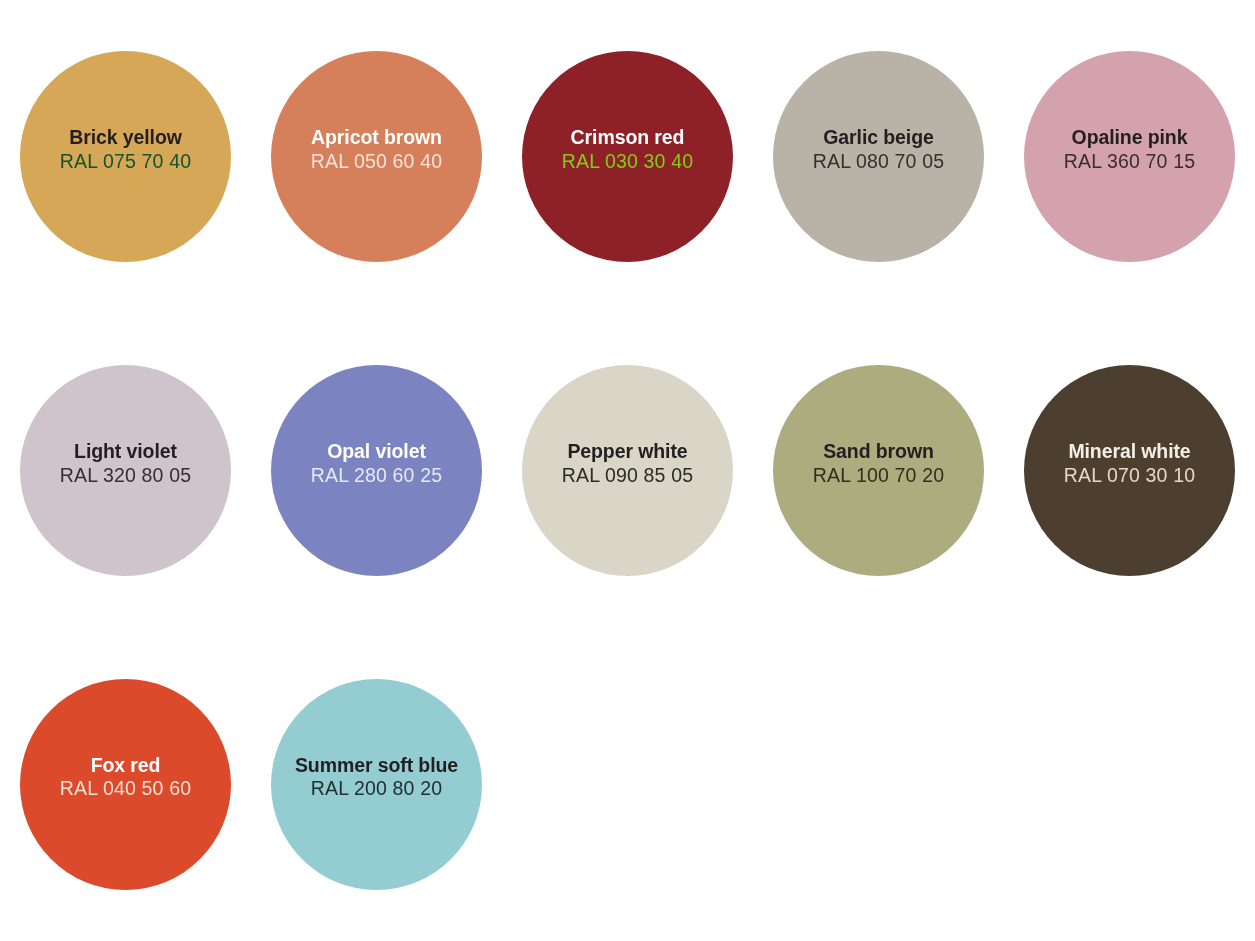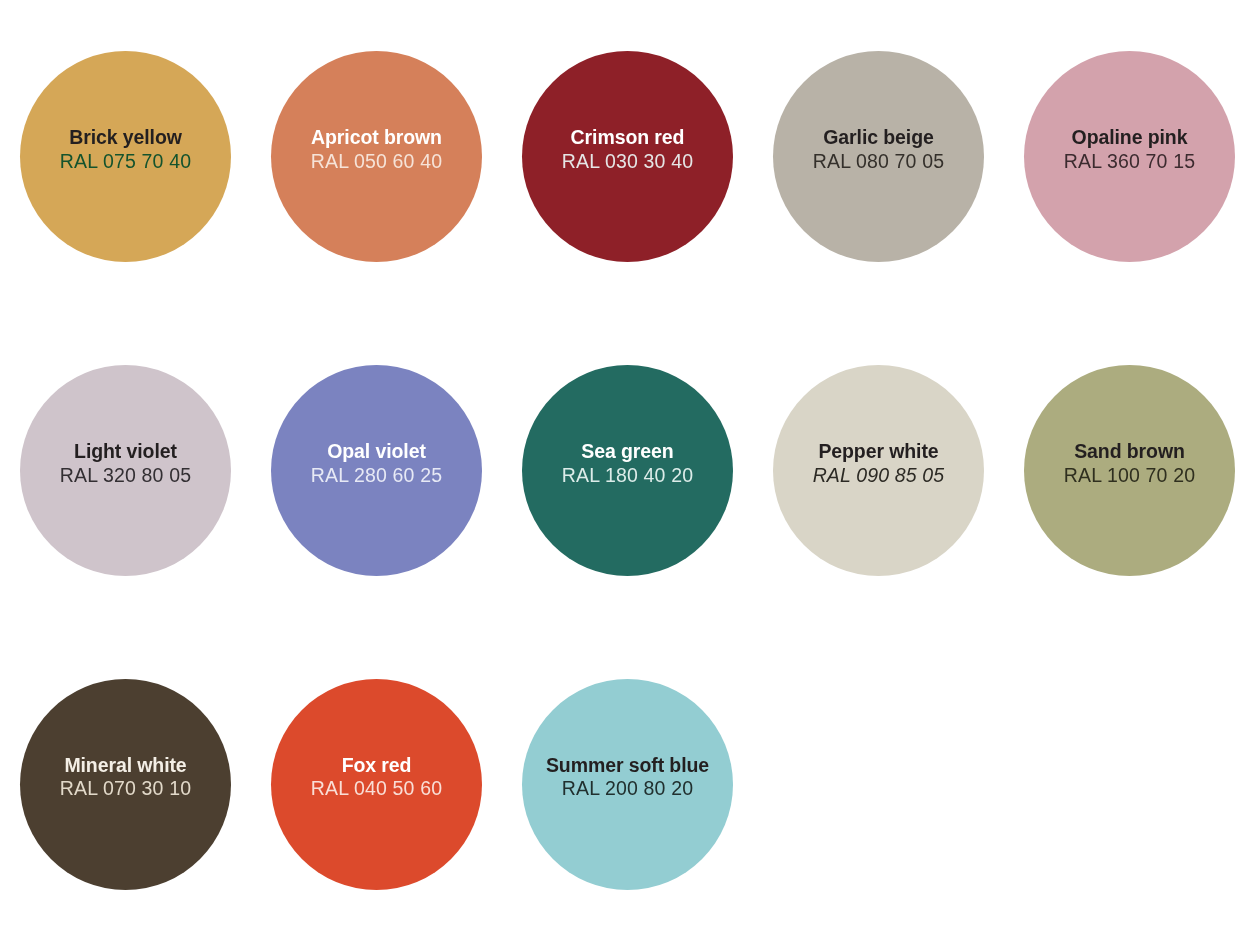--- a/index.html
+++ b/index.html
@@ -76,21 +76,21 @@
     </div>
     <div class="swatch-cell">
       <div class="swatch-circle" style="width: 211px; height: 211px; background-color: rgb(213, 128, 90);">
         <div class="swatch-name" style="color: rgb(255, 255, 255);">Apricot brown</div>
         <div class="swatch-code" style="color: rgb(246, 227, 216);">RAL 050 60 40</div>
       </div>
     </div>
     <div class="swatch-cell">
       <div class="swatch-circle" style="width: 211px; height: 211px; background-color: rgb(142, 32, 40);">
         <div class="swatch-name" style="color: rgb(255, 255, 255);">Crimson red</div>
-        <div class="swatch-code" style="color: #e5e5e5;">RAL 030 30 40</div>
+        <div class="swatch-code" style="color: #84cc16;">RAL 030 30 40</div>
       </div>
     </div>
     <div class="swatch-cell">
       <div class="swatch-circle" style="width: 211px; height: 211px; background-color: rgb(184, 178, 167);">
         <div class="swatch-name" style="color: rgb(35, 31, 32);">Garlic beige</div>
         <div class="swatch-code" style="color: rgb(52, 48, 43);">RAL 080 70 05</div>
       </div>
     </div>
     <div class="swatch-cell">
       <div class="swatch-circle" style="width: 211px; height: 211px; background-color: rgb(211, 162, 172);">
@@ -104,29 +104,23 @@
         <div class="swatch-code" style="color: rgb(51, 47, 51);">RAL 320 80 05</div>
       </div>
     </div>
     <div class="swatch-cell">
       <div class="swatch-circle" style="width: 211px; height: 211px; background-color: rgb(123, 131, 192);">
         <div class="swatch-name" style="color: rgb(255, 255, 255);">Opal violet</div>
         <div class="swatch-code" style="color: rgb(231, 233, 245);">RAL 280 60 25</div>
       </div>
     </div>
     <div class="swatch-cell">
-      <div class="swatch-circle" style="width: 211px; height: 211px; background-color: rgb(35, 107, 97);">
-        <div class="swatch-name" style="color: rgb(255, 255, 255);">Sea green</div>
-        <div class="swatch-code" style="color: rgb(220, 236, 233);">RAL 180 40 20</div>
-      </div>
-    </div>
-    <div class="swatch-cell">
       <div class="swatch-circle" style="width: 211px; height: 211px; background-color: rgb(217, 213, 199);">
         <div class="swatch-name" style="color: rgb(35, 31, 32);">Pepper white</div>
-        <div class="swatch-code" style="color: rgb(44, 42, 36); font-style: italic;">RAL 090 85 05</div>
+        <div class="swatch-code" style="color: rgb(44, 42, 36);">RAL 090 85 05</div>
       </div>
     </div>
     <div class="swatch-cell">
       <div class="swatch-circle" style="width: 211px; height: 211px; background-color: rgb(172, 172, 127);">
         <div class="swatch-name" style="color: rgb(35, 31, 32);">Sand brown</div>
         <div class="swatch-code" style="color: rgb(47, 47, 31);">RAL 100 70 20</div>
       </div>
     </div>
     <div class="swatch-cell">
       <div class="swatch-circle" style="width: 211px; height: 211px; background-color: rgb(76, 63, 48);">

